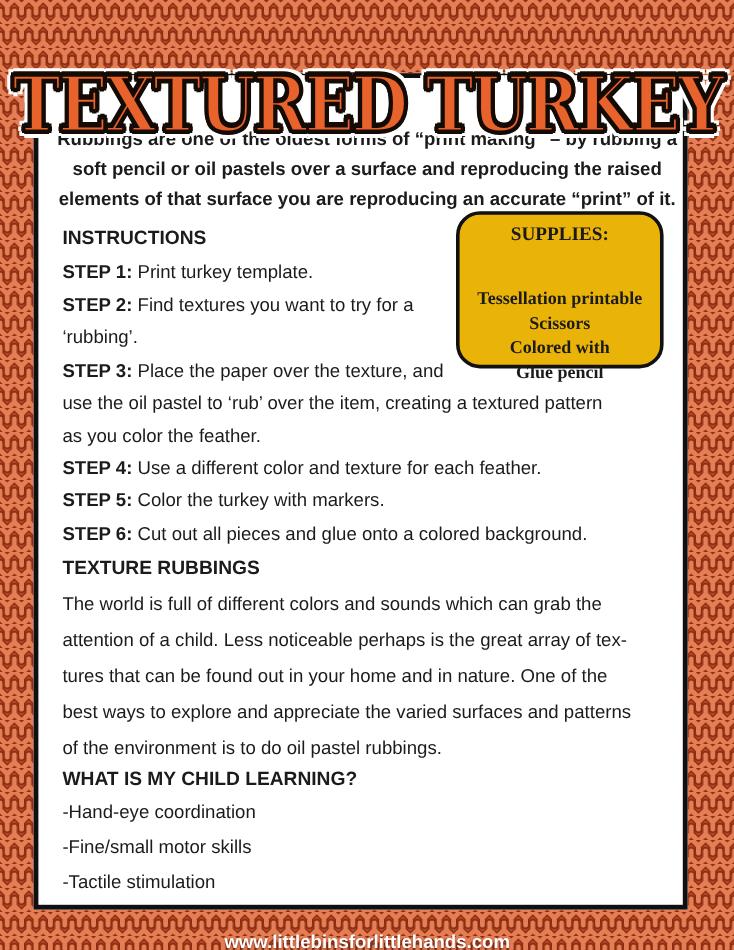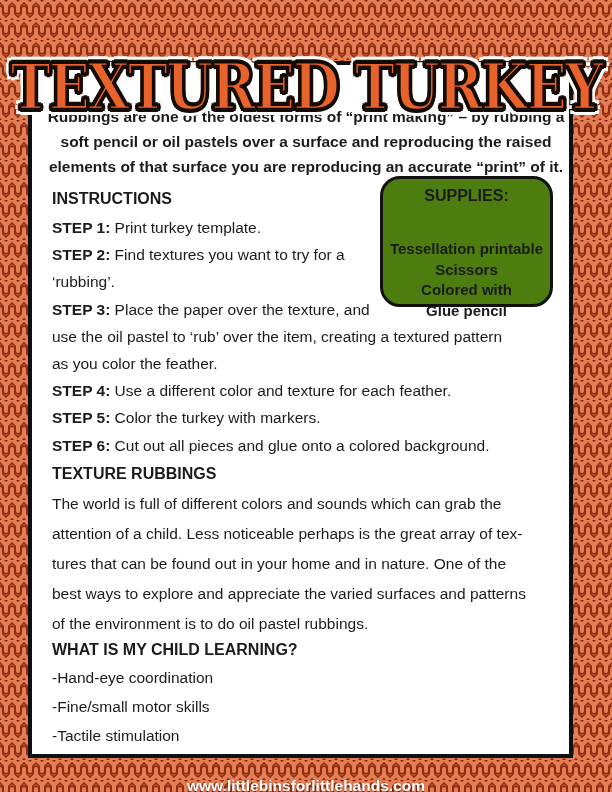--- a/index.html
+++ b/index.html
@@ -22,21 +22,21 @@
            -4px -4px 0 #ffffff, 4px 4px 0 #ffffff, -4px 4px 0 #ffffff, 4px -4px 0 #ffffff;}
   .abs{position:absolute;z-index:3;}
   .intro{left:40px;top:104px;width:532px;font-weight:700;font-size:15.5px;line-height:25px;}
   .intro div{text-align:center;white-space:nowrap;}
   .sec-heading{font-weight:700;font-size:16px;white-space:nowrap;}
   .instr-head{left:52px;top:190px;}
   .instr-lines{left:52px;top:214px;width:520px;font-size:15.5px;line-height:27.2px;}
   .iline{white-space:nowrap;}
   .stepb{font-weight:700;}
   .supplies{left:380px;top:176px;width:167px;height:125px;border:3px solid #111111;
-            border-radius:20px;background:#4d7c0f;text-align:center;z-index:4;}
+            border-radius:20px;background:#eab308;text-align:center;z-index:4;font-family:Liberation Serif, serif;}
   .supplies-heading{padding-top:8px;font-weight:700;font-size:16px;}
   .supplies-items{margin-top:34px;font-weight:700;font-size:15px;line-height:20.5px;}
   .tex-head{left:52px;top:465px;}
   .tex-lines{left:52px;top:489px;width:520px;font-size:15.5px;line-height:30px;}
   .learn-head{left:52px;top:641px;}
   .learn-items{left:52px;top:664px;width:520px;font-size:15.5px;line-height:28.8px;}
   .footer{left:0;top:761px;width:612px;text-align:center;color:#ffffff;font-weight:700;
           font-size:15.5px;z-index:3;text-shadow:0 1px 2px rgba(60,10,0,.45);margin-top:16px;}
 </style>
 </head>

